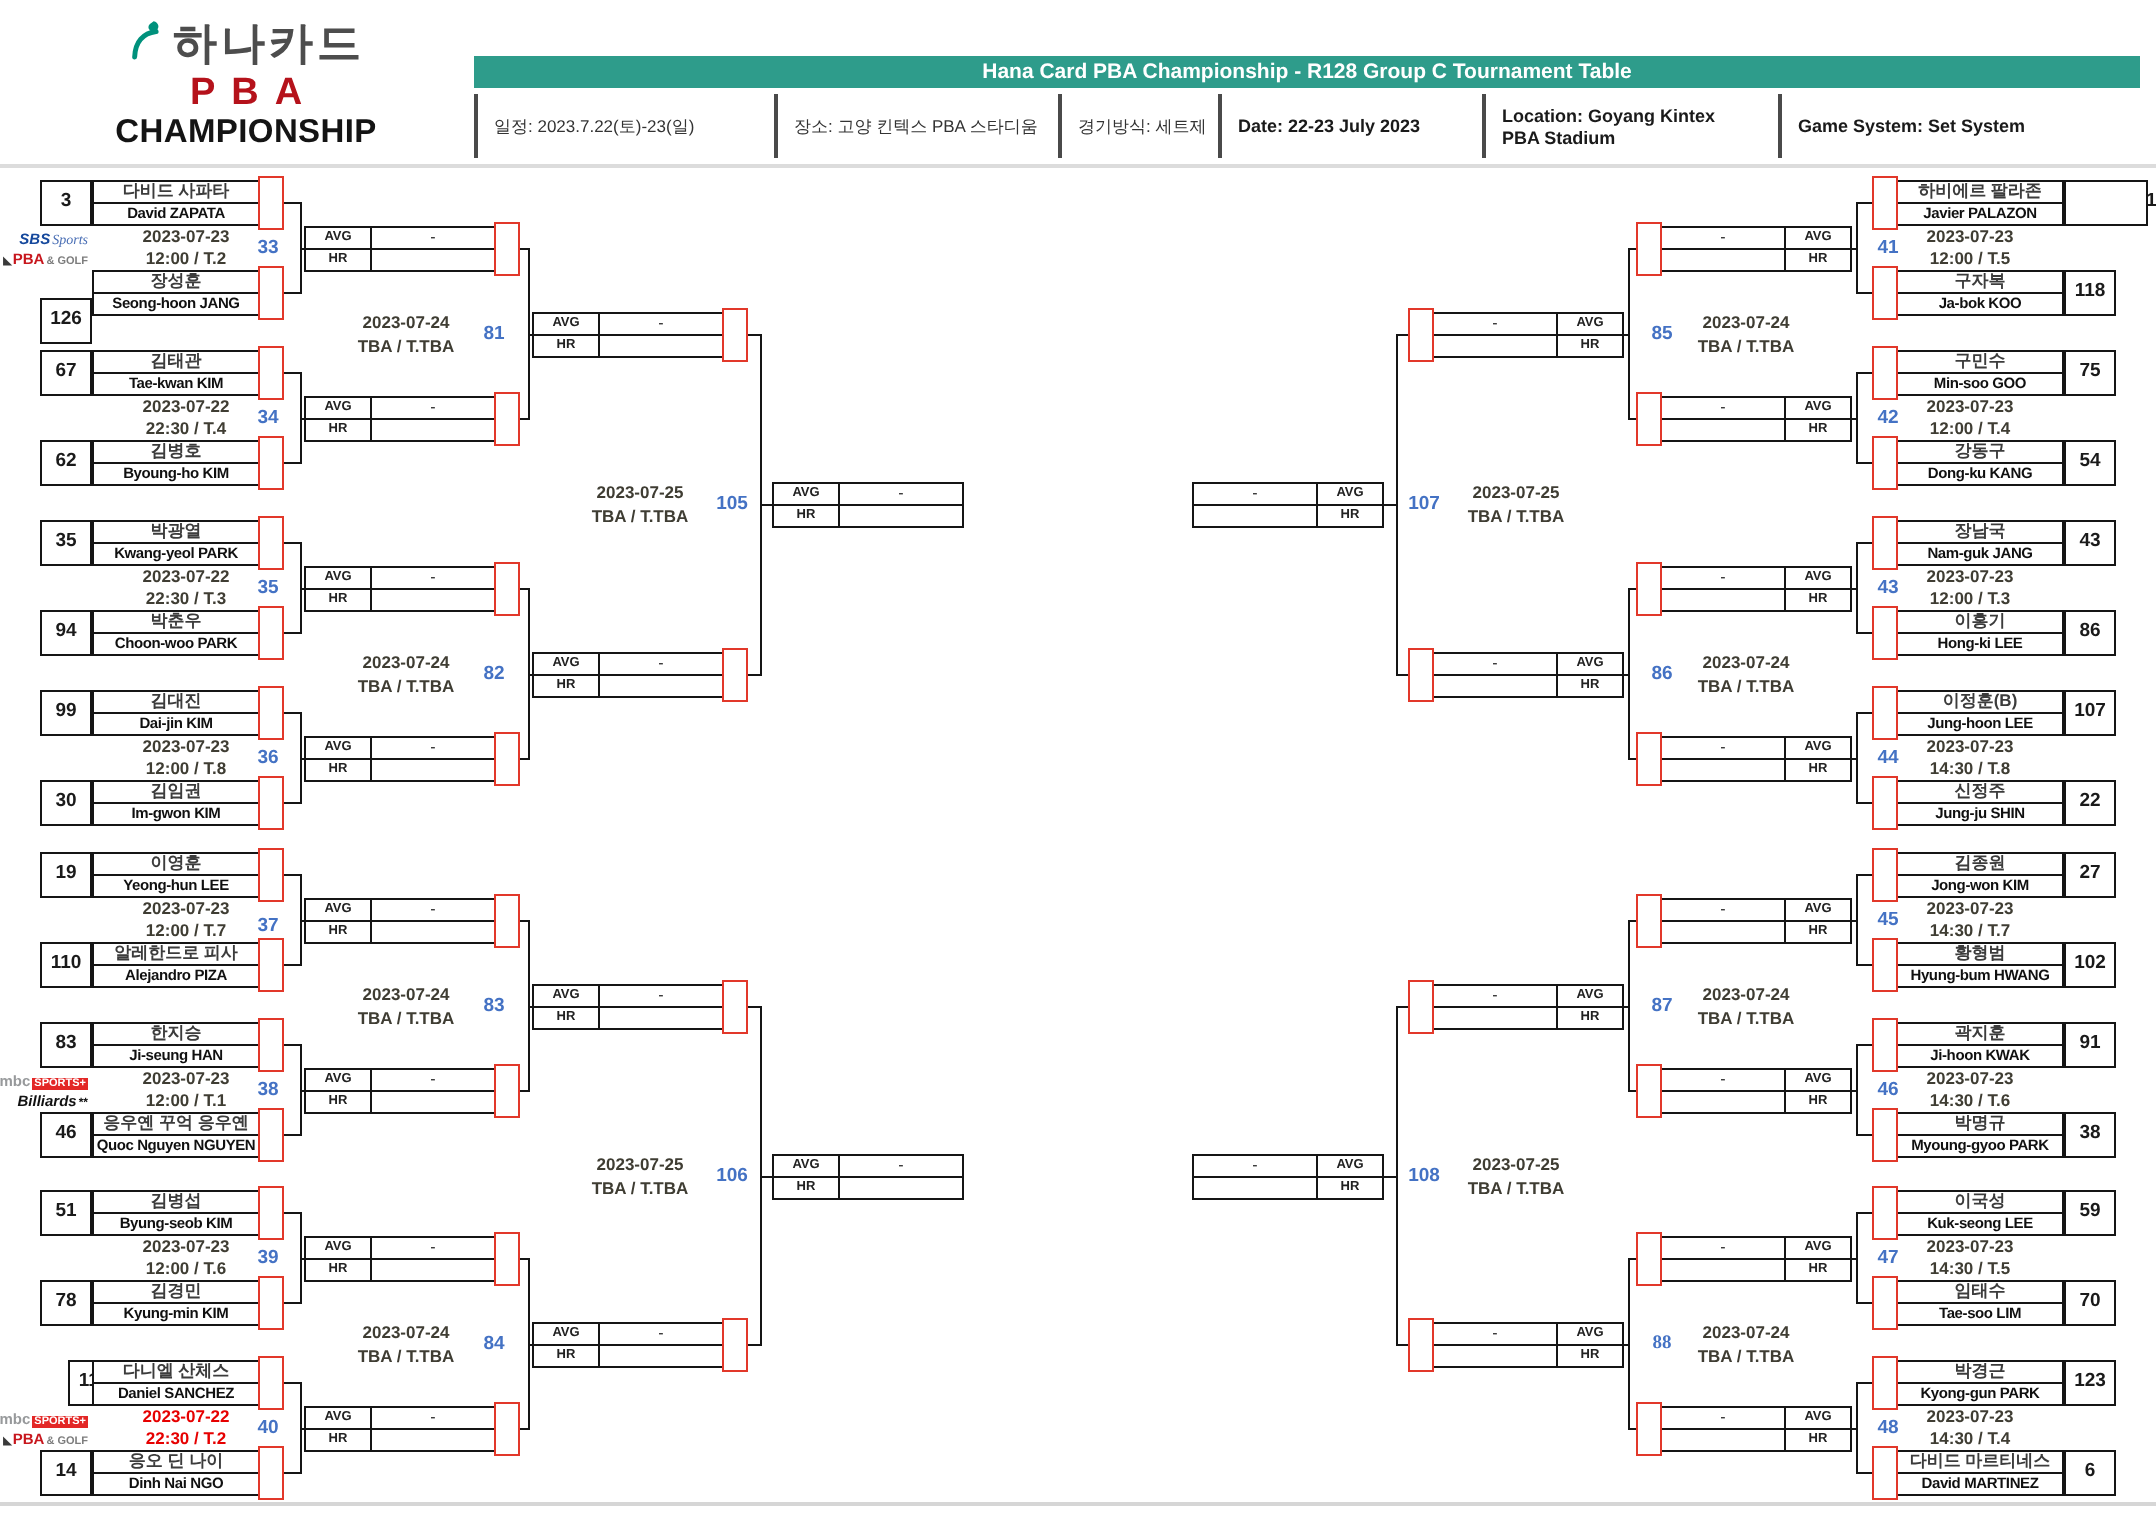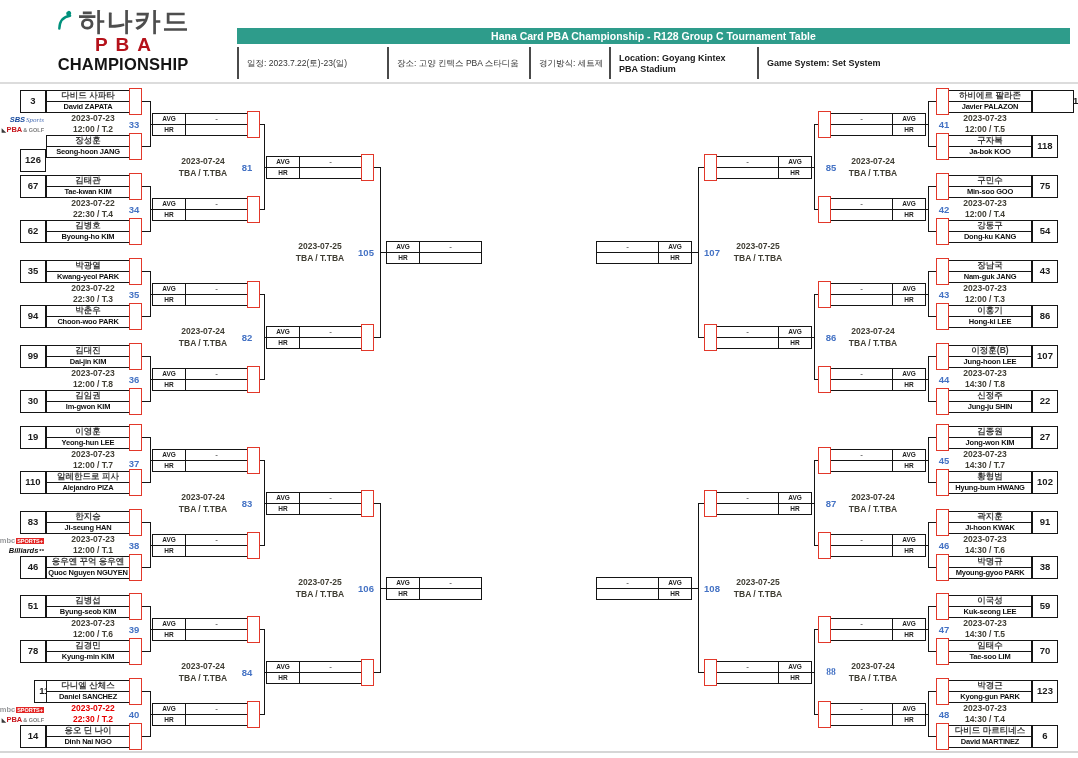--- a/index.html
+++ b/index.html
@@ -2,21 +2,21 @@
 <html><head>
 <meta charset="utf-8">
 <style>
   *{margin:0;padding:0;box-sizing:border-box}
   html,body{background:#fff}
   body{font-family:"Liberation Sans",sans-serif}
   #canvas{position:relative;width:1078px;height:758px;background:#fff;overflow:hidden}
   .abs{position:absolute}
   
   #logoblk{left:14px;top:8px;width:218px;text-align:center}
-  #logoblk .l1{display:flex;align-items:center;justify-content:center;gap:4px;font-size:26px;font-weight:800;color:#4d4d4d;letter-spacing:2px;line-height:26px}
+  #logoblk .l1{display:flex;align-items:center;justify-content:center;gap:4px;font-size:22px;font-weight:800;color:#4d4d4d;letter-spacing:2px;line-height:26px}
   #logoblk .l2{font-size:19px;font-weight:800;color:#b5121b;letter-spacing:8px;text-indent:8px;line-height:21px}
   #logoblk .l3{font-size:16.5px;font-weight:800;color:#141414;letter-spacing:.2px;line-height:19px}
   #title{left:240px;top:5px;width:830px;text-align:center;font-size:15px;font-weight:800;color:#111}
   #gbar{left:237px;top:28px;width:833px;height:16px;background:#2E9C8B;color:#fff;font-size:10.5px;font-weight:700;text-align:center;line-height:16px}
   #info{left:237px;top:47px;width:833px;height:32px;display:flex;align-items:stretch}
   .seg{border-left:2px solid #4a4a4a;padding:1px 4px 0 8px;display:flex;flex-direction:column;justify-content:center}
   .seg div{font-size:8.5px;color:#333;line-height:11px;white-space:nowrap}
   .seg.bold div{font-weight:700;font-size:9px;color:#1a1a1a}
   #sepline{left:0;top:82px;width:1078px;height:2px;background:#dcdcdc}
   #botline{left:0;top:751px;width:1078px;height:2px;background:#d6d6d6}
@@ -72,20 +72,23 @@
   <div class="abs" id="info">
       <div class="seg" style="width: 150px;">
         <div>일정: 2023.7.22(토)-23(일)</div>
       </div>
       <div class="seg" style="width: 142px;">
         <div>장소: 고양 킨텍스 PBA 스타디움</div>
       </div>
       <div class="seg" style="width: 80px;">
         <div>경기방식: 세트제</div>
       </div>
+      <div class="seg bold" style="width: 132px;">
+        <div>Date: 22-23 July 2023</div>
+      </div>
       <div class="seg bold" style="width: 148px;">
         <div>Location: Goyang Kintex</div>
         <div>PBA Stadium</div>
       </div>
       <div class="seg bold" style="width: 175px;">
         <div>Game System: Set System</div>
       </div>
     </div>
   <div class="abs" id="sepline"></div>
   <div class="abs" id="bracket">

